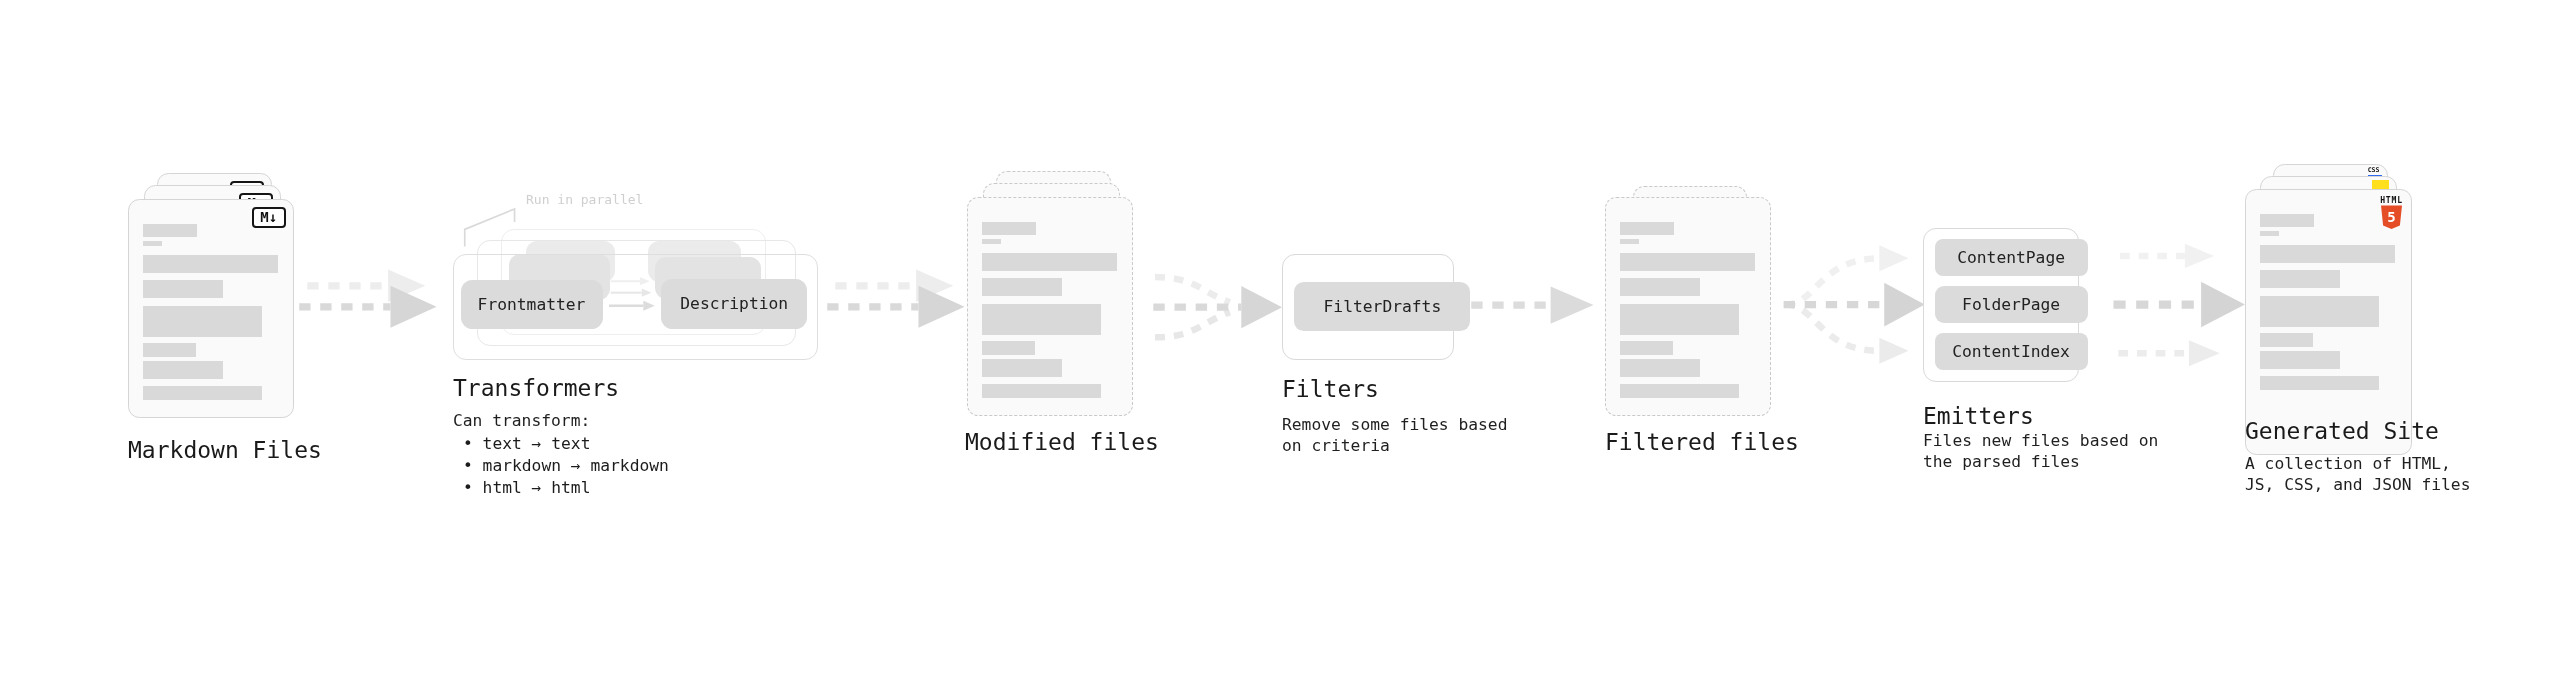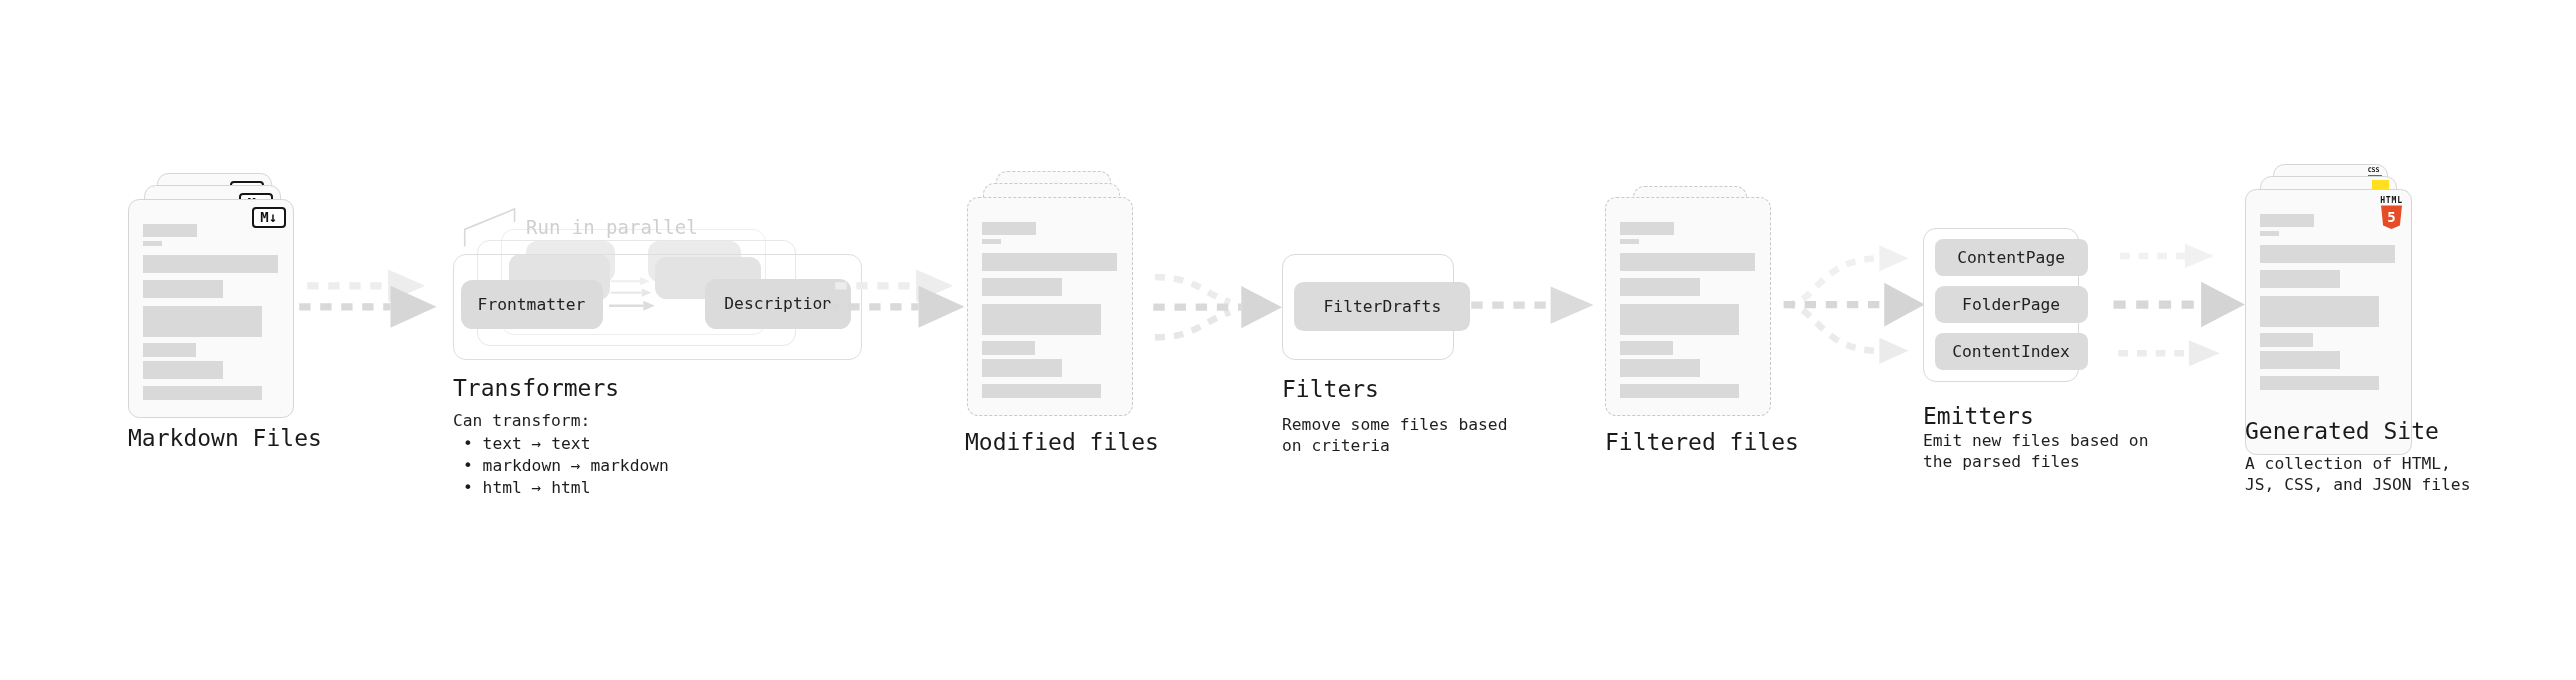--- a/index.html
+++ b/index.html
@@ -45,21 +45,21 @@
   .t-box.g2{border-color:#eeeeee;}
   .pill{position:absolute;background:#dbdbdb;border-radius:11.4px;display:flex;align-items:center;
         justify-content:center;font-size:16.3px;color:#222;}
   .pill.g1{background:#e3e3e3;}
   .pill.g2{background:#ebebeb;}
   .panel{position:absolute;background:#ffffff;border:1.6px solid #d9d9d9;border-radius:13px;box-sizing:border-box;}
 
   
   .sec-title{position:absolute;font-size:23px;font-weight:500;color:#1a1a1a;white-space:nowrap;}
   .sec-desc{position:absolute;font-size:16.3px;color:#1f1f1f;white-space:nowrap;line-height:21px;}
-  .note{position:absolute;font-size:19px;color:#cfcfcf;white-space:nowrap;margin-top:24px;}
+  .note{position:absolute;font-size:13px;color:#cfcfcf;white-space:nowrap;}
   .bullets div{font-size:16.3px;line-height:22px;white-space:nowrap;}
 </style>
 </head>
 <body>
 
 <div class="canvas">
 
   <div class="stack" style="left:128px;top:199px;width:166px;height:219px;">
     <div class="file-card" style="left:29px;top:-26px;width:115px;">
       <div class="md-icon">M↓</div>
@@ -74,38 +74,38 @@
         <div class="bar b2"></div>
         <div class="bar b3"></div>
         <div class="bar b4"></div>
         <div class="bar b5"></div>
         <div class="bar b6"></div>
         <div class="bar b7"></div>
         <div class="bar b8"></div>
       </div>
     </div>
   </div>
-  <div class="sec-title" style="left:128px;top:425px;">Markdown Files</div>
+  <div class="sec-title" style="left:128px;top:437px;">Markdown Files</div>
 
   <svg class="abs" style="left:297px;top:268px;" width="145" height="63" viewBox="0 0 178 78">
     <line x1="12" y1="22" x2="112" y2="22" stroke="#ededed" stroke-width="9" stroke-dasharray="14 12"></line>
     <polygon points="112,2 158,22 112,42" fill="#ededed"></polygon>
     <line x1="2" y1="48" x2="115" y2="48" stroke="#d9d9d9" stroke-width="9" stroke-dasharray="14 12"></line>
     <polygon points="115,22 172,48 115,74" fill="#d6d6d6"></polygon>
   </svg>
 
   <div class="t-box g2" style="left:501px;top:229px;width:265px;height:106px;">
     <div class="pill g2" style="left:24.4px;top:11.4px;width:89px;height:41px;"></div>
     <div class="pill g2" style="right:24.4px;top:11.4px;width:93px;height:41px;"></div>
   </div>
   <div class="t-box g1" style="left:477px;top:240px;width:319px;height:106px;">
     <div class="pill g1" style="left:31px;top:13px;width:101px;height:46px;"></div>
     <div class="pill g1" style="right:34px;top:16.3px;width:106px;height:42px;"></div>
   </div>
-  <div class="t-box" style="left:453px;top:254px;width:409px;height:106px;">
+  <div class="t-box" style="left:453px;top:254px;width:365px;height:106px;">
     <div class="pill" style="left:6.5px;top:25px;width:142px;height:49px;">Frontmatter</div>
     <div class="pill" style="right:9.8px;top:23.6px;width:146px;height:50px;">Description</div>
   </div>
   <svg class="abs" style="left:609px;top:273px;" width="49" height="41" viewBox="0 0 60 50">
     <line x1="2" y1="10" x2="38" y2="10" stroke="#efefef" stroke-width="2.5"></line>
       <polygon points="38,5 50,10 38,15" fill="#efefef"></polygon>
     <line x1="2" y1="24" x2="40" y2="24" stroke="#e7e7e7" stroke-width="2.5"></line>
       <polygon points="40,19 52,24 40,29" fill="#e7e7e7"></polygon>
     <line x1="0" y1="40" x2="42" y2="40" stroke="#dcdcdc" stroke-width="3"></line>
       <polygon points="42,34 56,40 42,46" fill="#dcdcdc"></polygon>
@@ -194,21 +194,21 @@
     <polygon points="128,60 178,87 128,114" fill="#d4d4d4"></polygon>
   </svg>
 
   <div class="panel" style="left:1923px;top:228px;width:156px;height:154px;">
     <div class="pill" style="left:10.6px;top:9.8px;width:153px;height:37px;border-radius:8.1px;">ContentPage</div>
     <div class="pill" style="left:10.6px;top:57px;width:153px;height:37px;border-radius:9px;">FolderPage</div>
     <div class="pill" style="left:10.6px;top:104px;width:153px;height:37px;border-radius:8.1px;">ContentIndex</div>
   </div>
   <div class="sec-title" style="left:1923px;top:391px;margin-top:12px;">Emitters</div>
   <div class="sec-desc" style="left:1923px;top:430px;">
-    <div>Emit new files based on</div>
+    <div>Files new files based on</div>
     <div>the parsed files</div>
   </div>
 
   <svg class="abs" style="left:2110px;top:234px;" width="140" height="142" viewBox="0 0 172 175">
     <line x1="12" y1="27" x2="92" y2="27" stroke="#f1f1f1" stroke-width="8" stroke-dasharray="12 11"></line>
     <polygon points="92,12 128,27 92,42" fill="#f1f1f1"></polygon>
     <line x1="4" y1="87" x2="112" y2="87" stroke="#d7d7d7" stroke-width="10" stroke-dasharray="15 13"></line>
     <polygon points="112,59 166,87 112,115" fill="#d4d4d4"></polygon>
     <line x1="10" y1="147" x2="97" y2="147" stroke="#ececec" stroke-width="8" stroke-dasharray="12 11"></line>
     <polygon points="97,131 135,147 97,163" fill="#ececec"></polygon>

